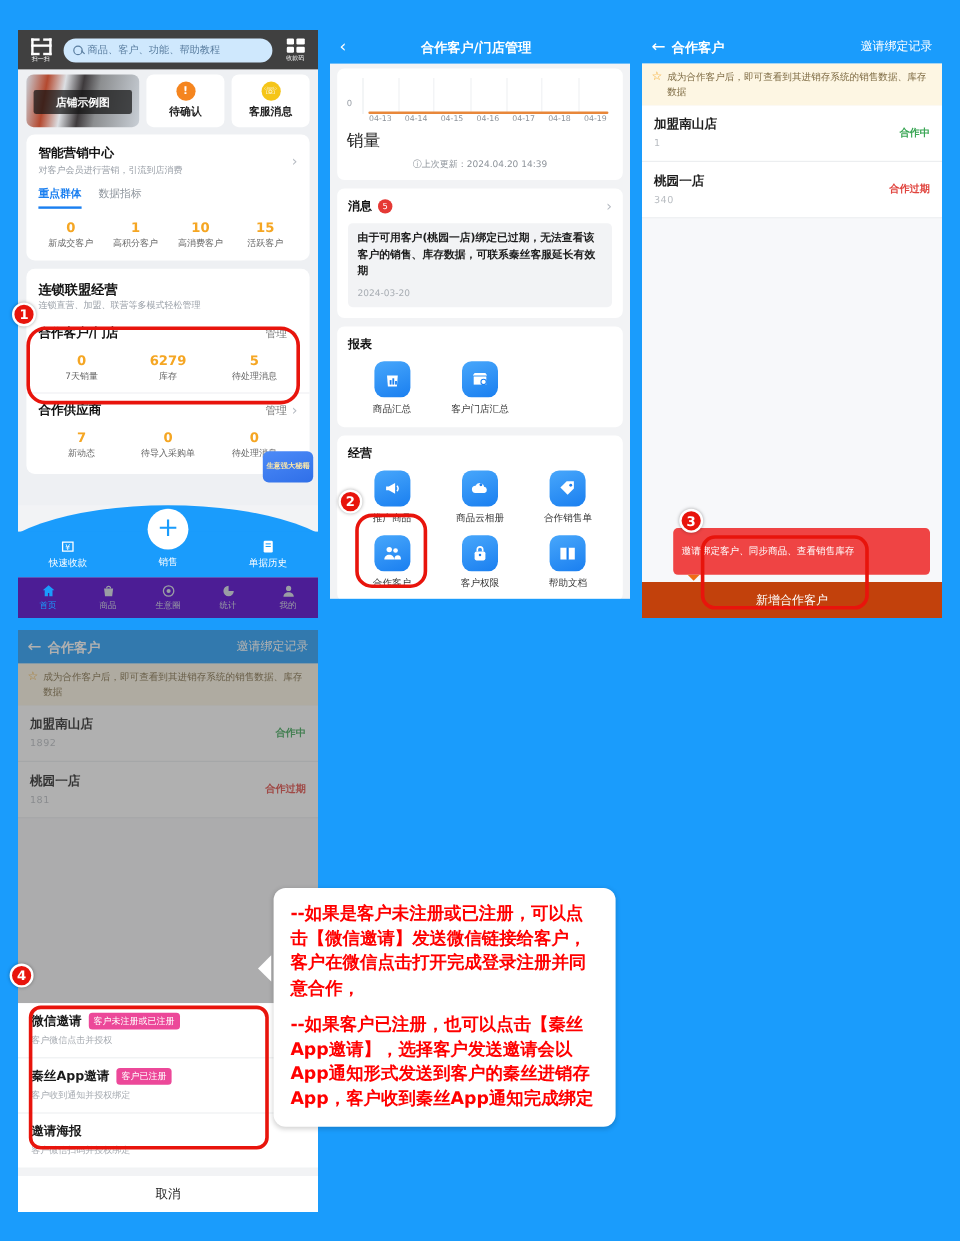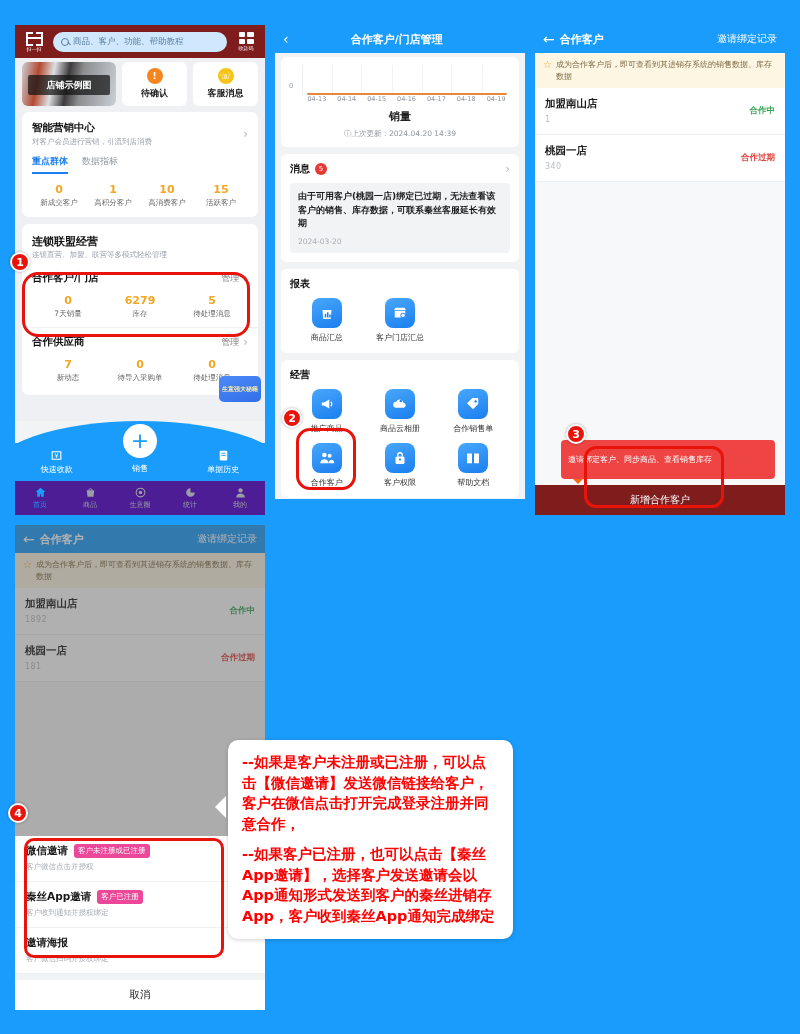--- a/index.html
+++ b/index.html
@@ -8,21 +8,21 @@
     background: #1a9cfc;
     font-family: "DejaVu Sans", "Liberation Sans", sans-serif;
     position: relative;
     overflow: hidden;
   }
   .panel { position: absolute; background: #f2f3f5; overflow: hidden; }
 
   
   #panel1 { left: 15px; top: 25px; width: 250px; height: 490px; }
   .p1-topbar {
-    height: 33px; background: #7f1d1d; display: flex; align-items: center;
+    height: 33px; background: #404040; display: flex; align-items: center;
     padding: 0 6px; gap: 6px;
   }
   .scan-ic { width: 26px; text-align: center; color: #fff; }
   .scan-box { width: 17px; height: 14px; margin: 0 auto; position: relative; }
   .scan-box:before, .scan-box:after {
     content: ""; position: absolute; width: 5px; height: 10px;
     border: 2px solid #fff; top: 1px;
   }
   .scan-box:before { left: 0; border-right: none; }
   .scan-box:after { right: 0; border-left: none; }
@@ -101,21 +101,21 @@
   .navbar .nt { flex: 1; text-align: center; font-size: 11px; font-weight: bold; }
   .navbar .na { font-size: 10px; }
   .chartcard { background: #fff; margin: 4px 6px 7px; border-radius: 6px; padding: 6px 8px 8px; }
   .chartbox { height: 32px; position: relative; display: flex; align-items: flex-end; }
   .yz { font-size: 7px; color: #9aa0a8; position: absolute; left: 0; bottom: 5px; }
   .plot { margin-left: 13px; flex: 1; height: 30px; position: relative; border-left: 1px solid #eceef0; }
   .plot .gl { position: absolute; top: 0; bottom: 0; width: 1px; background: #f1f2f4; }
   .series { position: absolute; left: 4px; right: 4px; bottom: 0; height: 2px; background: #e8873a; border-radius: 1px; }
   .xaxis { display: flex; margin-left: 13px; }
   .xaxis span { flex: 1; text-align: center; font-size: 6.5px; color: #8d939a; }
-  .chart-lbl { text-align: center; font-size: 11px; font-weight: bold; color: #222; margin-top: 6px; }
+  .chart-lbl { font-size: 14px; font-weight: normal; color: #222; margin-top: 6px; }
   .chart-upd { text-align: center; font-size: 7.5px; color: #8d939a; margin-top: 5px; }
   .msgcard { background: #fff; margin: 0 6px 7px; border-radius: 6px; padding: 8px 9px 9px; }
   .mh { display: flex; align-items: center; gap: 5px; }
   .mh .t { font-size: 10px; font-weight: bold; color: #111; }
   .dot-badge { background: #e53935; color: #fff; font-size: 7px; border-radius: 8px; min-width: 12px; height: 12px; display: flex; align-items: center; justify-content: center; padding: 0 3px; }
   .mbody { background: #f2f3f5; border-radius: 4px; padding: 7px 8px; margin-top: 7px; }
   .mbody .bt { font-size: 9px; line-height: 1.5; color: #1d1d1d; font-weight: bold; }
   .mbody .bd { font-size: 7.5px; color: #a8adb3; margin-top: 6px; }
   .gridcard { background: #fff; margin: 0 6px 7px; border-radius: 6px; padding: 8px 9px 10px; }
   .gh { font-size: 10px; font-weight: bold; color: #111; margin-bottom: 7px; }
@@ -131,21 +131,21 @@
   .notice .st { color: #f5a623; font-size: 10px; line-height: 1.25; }
   .notice .tx { font-size: 8px; color: #7d6a42; line-height: 1.45; }
   .clirow { background: #fff; padding: 9px 10px 10px; border-bottom: 1px solid #eceef0; display: flex; align-items: flex-start; position: relative; }
   .clirow .nm { font-size: 10.5px; font-weight: bold; color: #1d1d1d; text-align: center; }
   .clirow .ph2 { font-size: 8px; color: #b9bdc2; margin-top: 4px; letter-spacing: .4px; }
   .stat-tag { margin-left: auto; font-size: 8.5px; font-weight: bold; align-self: center; }
   .ok { color: #3aa655; } .exp { color: #e0443e; }
   .p3-bot { position: absolute; left: 0; right: 0; bottom: 0; }
   .tip-bubble { position: relative; margin: 0 10px 6px 26px; background: #ef4444; color: #fff; font-size: 8px; border-radius: 4px; padding: 14px 7px; }
   .tip-bubble:after { content: ""; position: absolute; left: 12px; bottom: -5px; border: 5px solid transparent; border-top-color: #ef6c15; border-bottom: none; }
-  .addbar { height: 30px; background: #7f1d1d; color: #fff; font-size: 10px; display: flex; align-items: center; justify-content: center; text-align: right; }
+  .addbar { height: 30px; background: #c2410c; color: #fff; font-size: 10px; display: flex; align-items: center; justify-content: center; text-align: right; }
 
   
   #panel4 { left: 15px; top: 525px; width: 250px; height: 485px; background: #f7f8fa; }
   .dim { position: absolute; inset: 0; background: rgba(80,80,80,.45); }
   .p4-sheet { position: absolute; left: 0; right: 0; bottom: 0; background: #f2f3f5; }
   .sheet-card { background: #fff; }
   .sheet-item { padding: 8px 11px 9px; border-bottom: 1px solid #eef0f2; }
   .si-top { display: flex; align-items: center; gap: 6px; }
   .si-t { font-size: 10.5px; font-weight: bold; color: #1b1b1b; }
   .si-tag { font-size: 7.5px; color: #fff; background: #ec4899; border-radius: 3px; padding: 2px 4px; }

